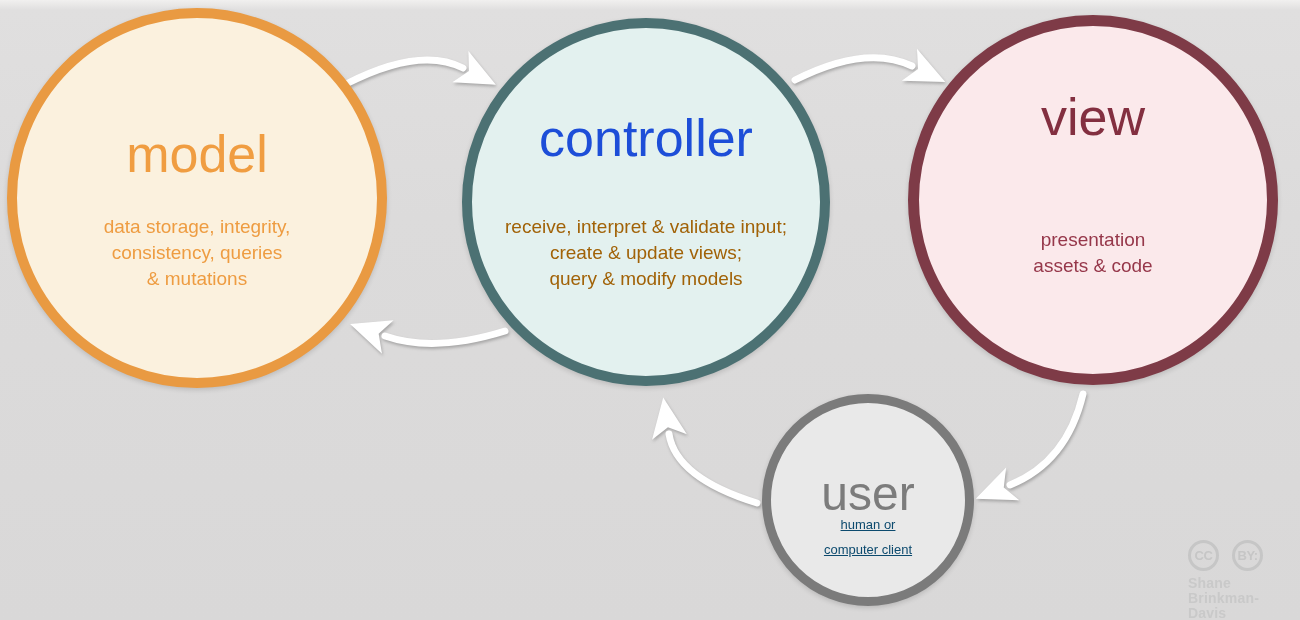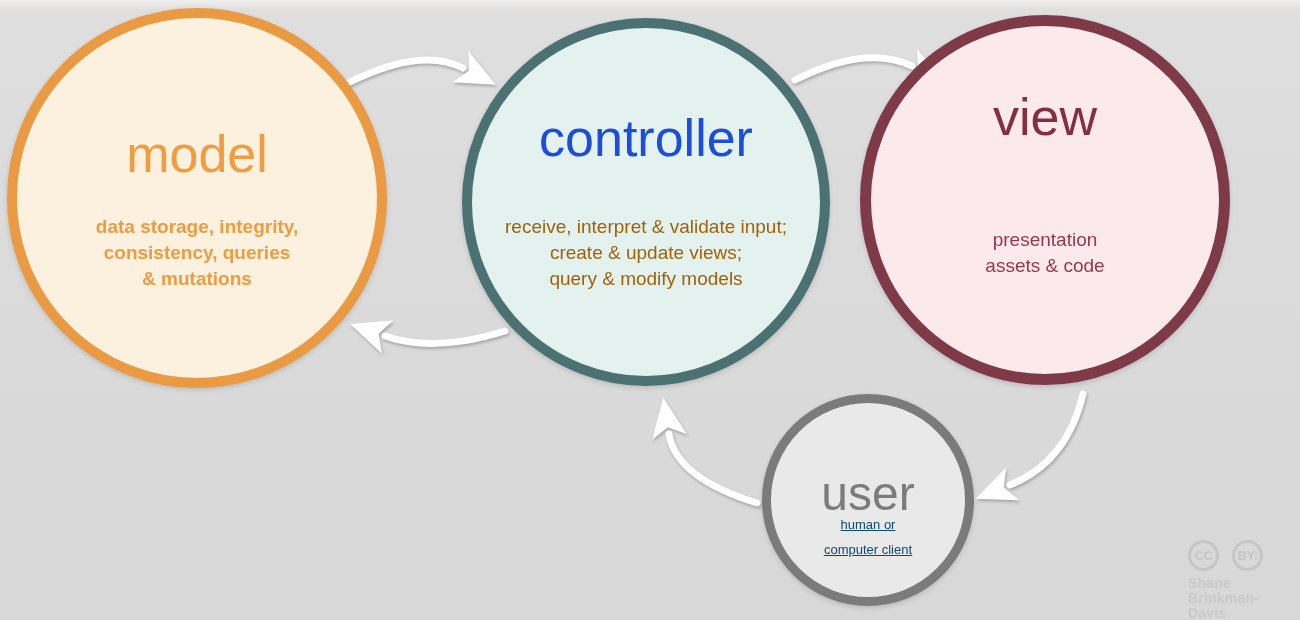--- a/index.html
+++ b/index.html
@@ -18,25 +18,25 @@
   svg.arrows path.link{fill:none;stroke:#ffffff;stroke-width:7;stroke-linecap:round;}
   
   .node{
     position:absolute;border-radius:50%;box-sizing:border-box;
     box-shadow:0 2px 5px rgba(0,0,0,0.14);
   }
   .node .title{position:absolute;left:0;right:0;text-align:center;font-weight:400;}
   .node .desc{position:absolute;left:0;right:0;text-align:center;white-space:pre-line;}
   .node-model{left:7px;top:8px;width:380px;height:380px;border:10px solid #e99a42;background:#fbf1de;}
   .node-model .title{top:74px;font-size:52px;line-height:52px;color:#f09d41;margin-top:36px;}
-  .node-model .desc{top:196px;font-size:19px;line-height:26px;color:#ee9c41;font-weight:bold;}
+  .node-model .desc{top:196px;font-size:19px;line-height:26px;color:#ee9c41;}
   .node-controller{left:462px;top:18px;width:368px;height:368px;border:10px solid #4c7173;background:#e3f1ef;}
   .node-controller .title{top:64px;font-size:52px;line-height:52px;color:#1d4ed8;margin-top:20px;}
   .node-controller .desc{top:186px;font-size:19px;line-height:26px;color:#a16207;}
-  .node-view{left:860px;top:15px;width:370px;height:370px;border:11px solid #7e3b47;background:#fbe9eb;text-decoration:underline;}
+  .node-view{left:908px;top:15px;width:370px;height:370px;border:11px solid #7e3b47;background:#fbe9eb;text-decoration:underline;}
   .node-view .title{top:65px;font-size:52px;line-height:52px;color:#832f40;}
   .node-view .desc{top:201px;font-size:19px;line-height:26px;color:#96374a;}
   .node-user{left:762px;top:394px;width:212px;height:212px;border:9px solid #7b7b7b;background:#e9e9e9;}
   .node-user .title{top:55px;font-size:48px;line-height:48px;color:#7c7c7c;margin-top:12px;}
   .node-user .desc{top:109px;font-size:13px;line-height:25px;color:#0c4a6e;text-decoration:underline;}
   
   .license{position:absolute;left:1188px;top:540px;width:108px;color:#c6c6c6;}
   .license .badges{display:flex;gap:13px;align-items:center;}
   .license .badge{
     width:31px;height:31px;border:3px solid #c6c6c6;border-radius:50%;

